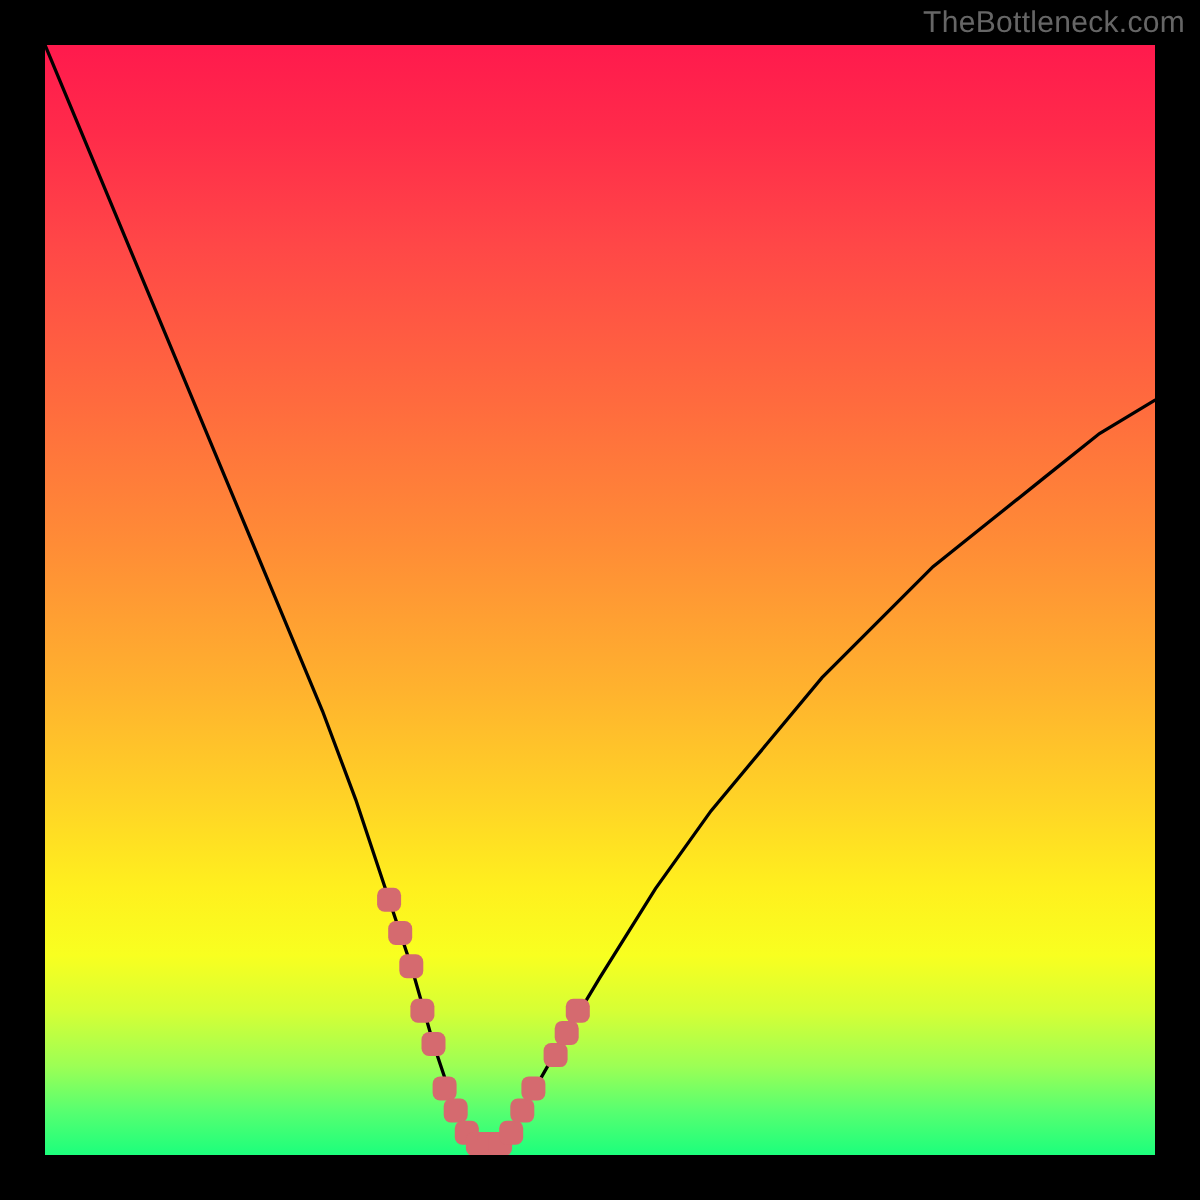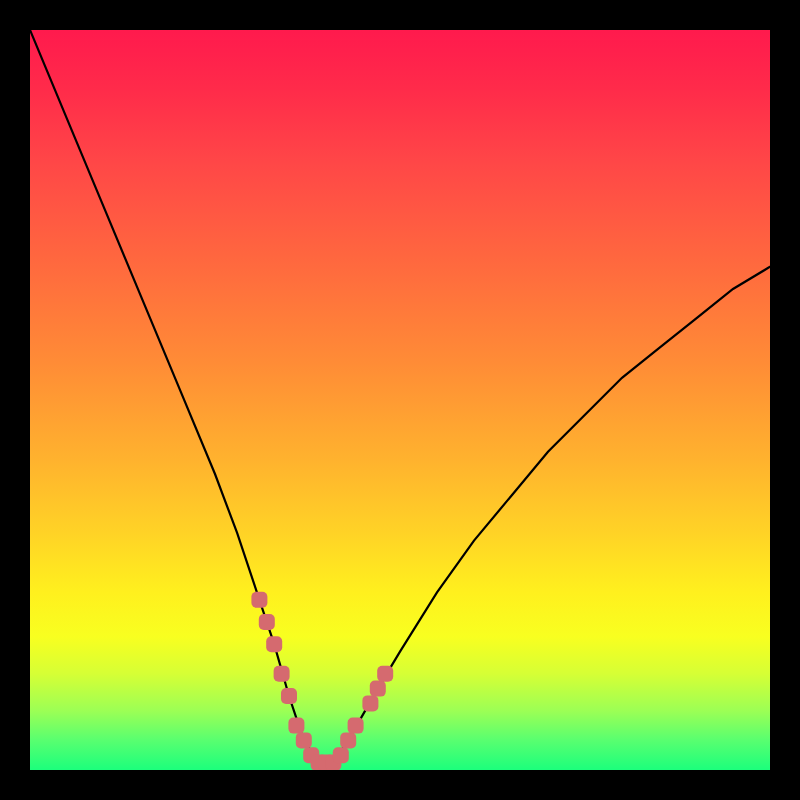--- a/index.html
+++ b/index.html
@@ -81,13 +81,14 @@
           <rect x="295.4" y="724.6" width="16" height="16" rx="5" ry="5" fill="#d56a6f"></rect>
           <rect x="302.8" y="717.2" width="16" height="16" rx="5" ry="5" fill="#d56a6f"></rect>
           <rect x="310.2" y="702.4" width="16" height="16" rx="5" ry="5" fill="#d56a6f"></rect>
           <rect x="317.6" y="687.6" width="16" height="16" rx="5" ry="5" fill="#d56a6f"></rect>
           <rect x="332.4" y="665.4" width="16" height="16" rx="5" ry="5" fill="#d56a6f"></rect>
           <rect x="339.8" y="650.6" width="16" height="16" rx="5" ry="5" fill="#d56a6f"></rect>
           <rect x="347.2" y="635.8" width="16" height="16" rx="5" ry="5" fill="#d56a6f"></rect>
         </g>
     </svg>
   </div>
+  <div class="watermark">TheBottleneck.com</div>
 </div>
 
 </body></html>

